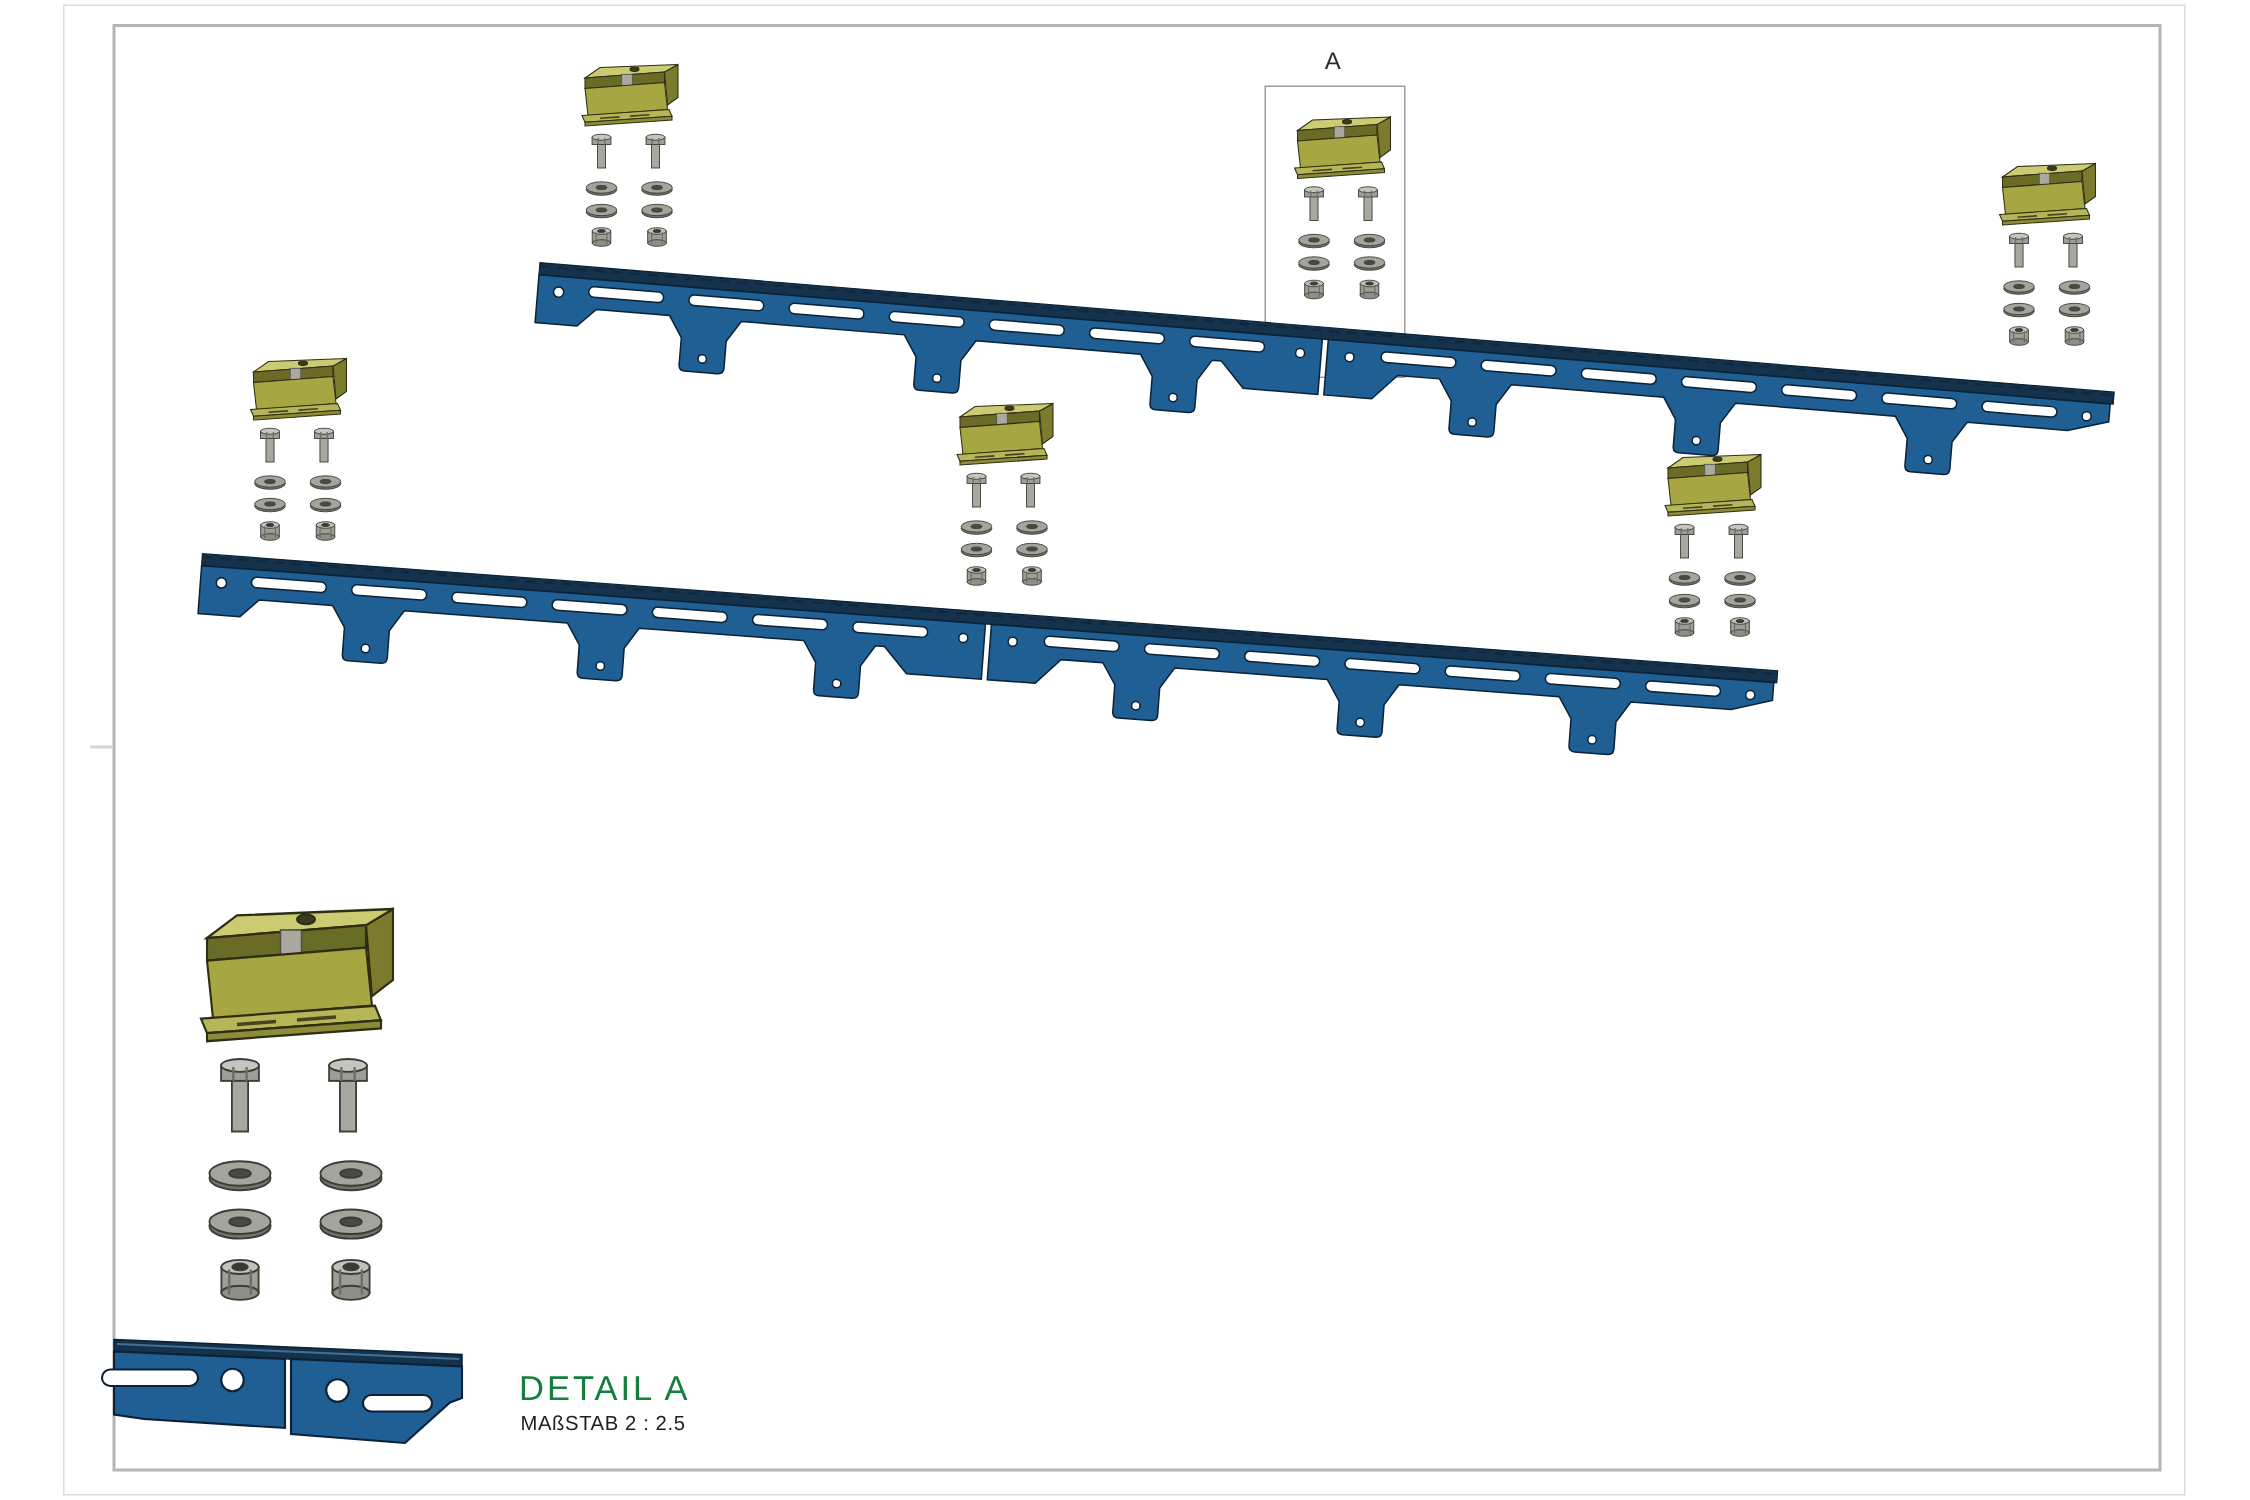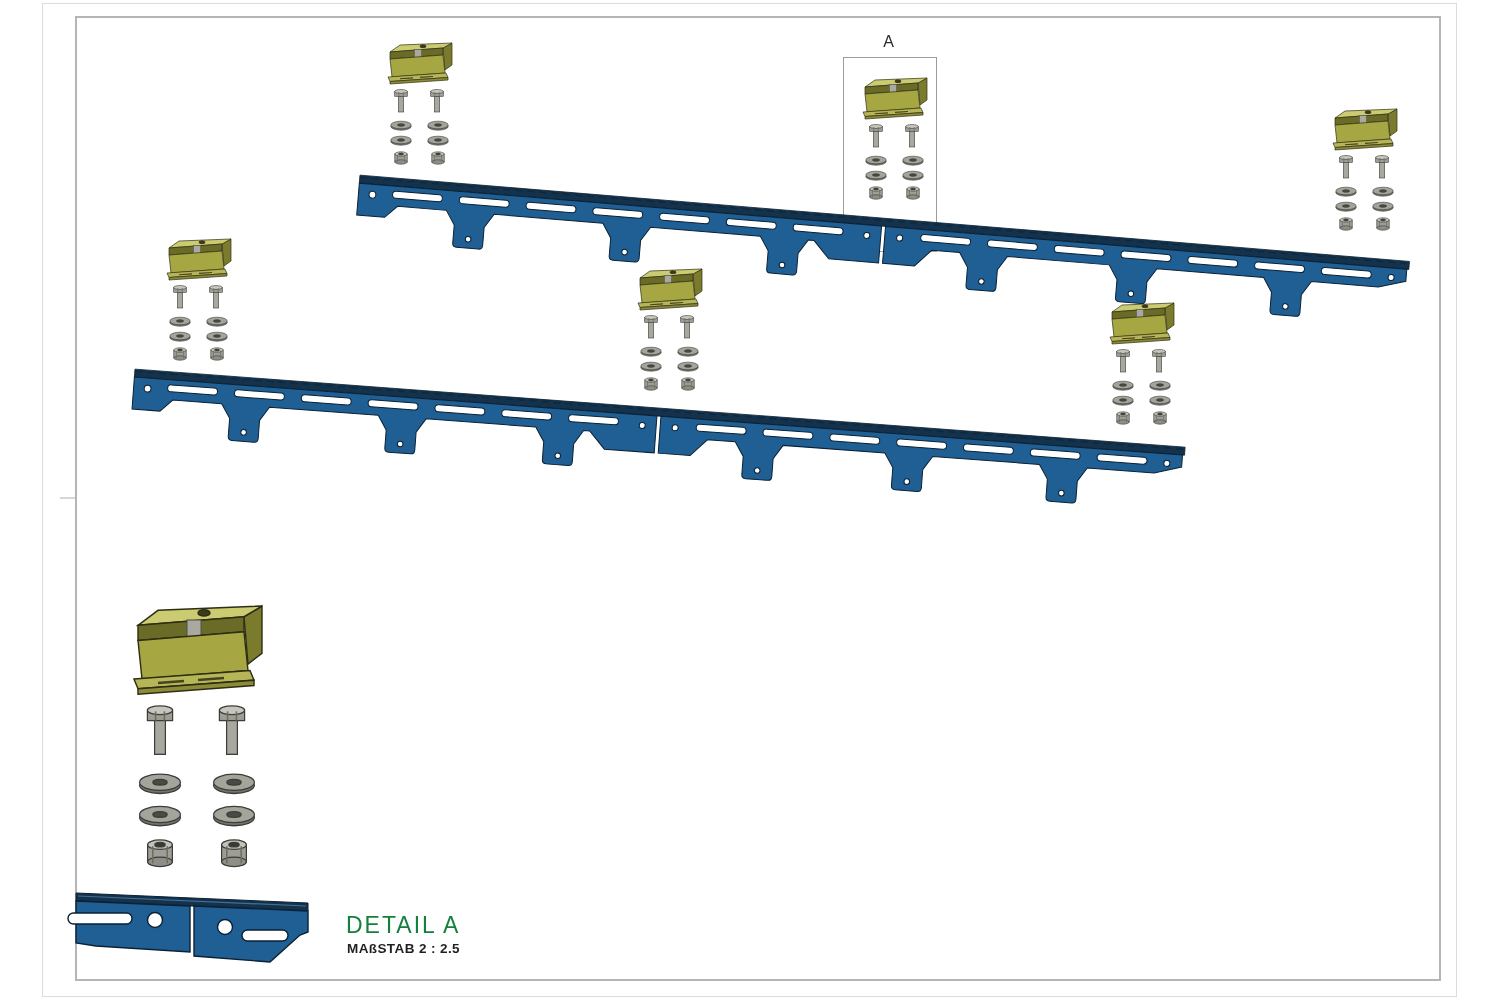--- a/index.html
+++ b/index.html
@@ -11,21 +11,21 @@
                border:2px solid #b5b5b5;box-sizing:border-box;background:#ffffff;}
   .center-tick{position:absolute;left:60px;top:497px;width:15px;height:2px;background:#d6d6d6;}
   .component{position:absolute;transform-origin:0 0;}
   .rail{position:absolute;transform-origin:0 0;}
   #callout-box{position:absolute;border:1px solid #9c9c9c;background:transparent;}
   #callout-label{position:absolute;text-align:center;font-size:16px;color:#2b2b2b;
                  letter-spacing:1px;}
   #detail-title{position:absolute;left:346px;top:912px;font-size:23px;color:#15803d;
                 letter-spacing:2px;}
   #detail-scale{position:absolute;left:347px;top:941px;font-size:13.5px;color:#1f1f1f;
-                letter-spacing:0.4px;font-weight:bold;}
+                letter-spacing:0.4px;}
   svg{display:block;overflow:visible;}
 </style>
 </head>
 <body>
 
 <div id="stage">
 
   <div class="outer-frame"></div>
   <div class="inner-frame"></div>
   <div class="center-tick"></div>

